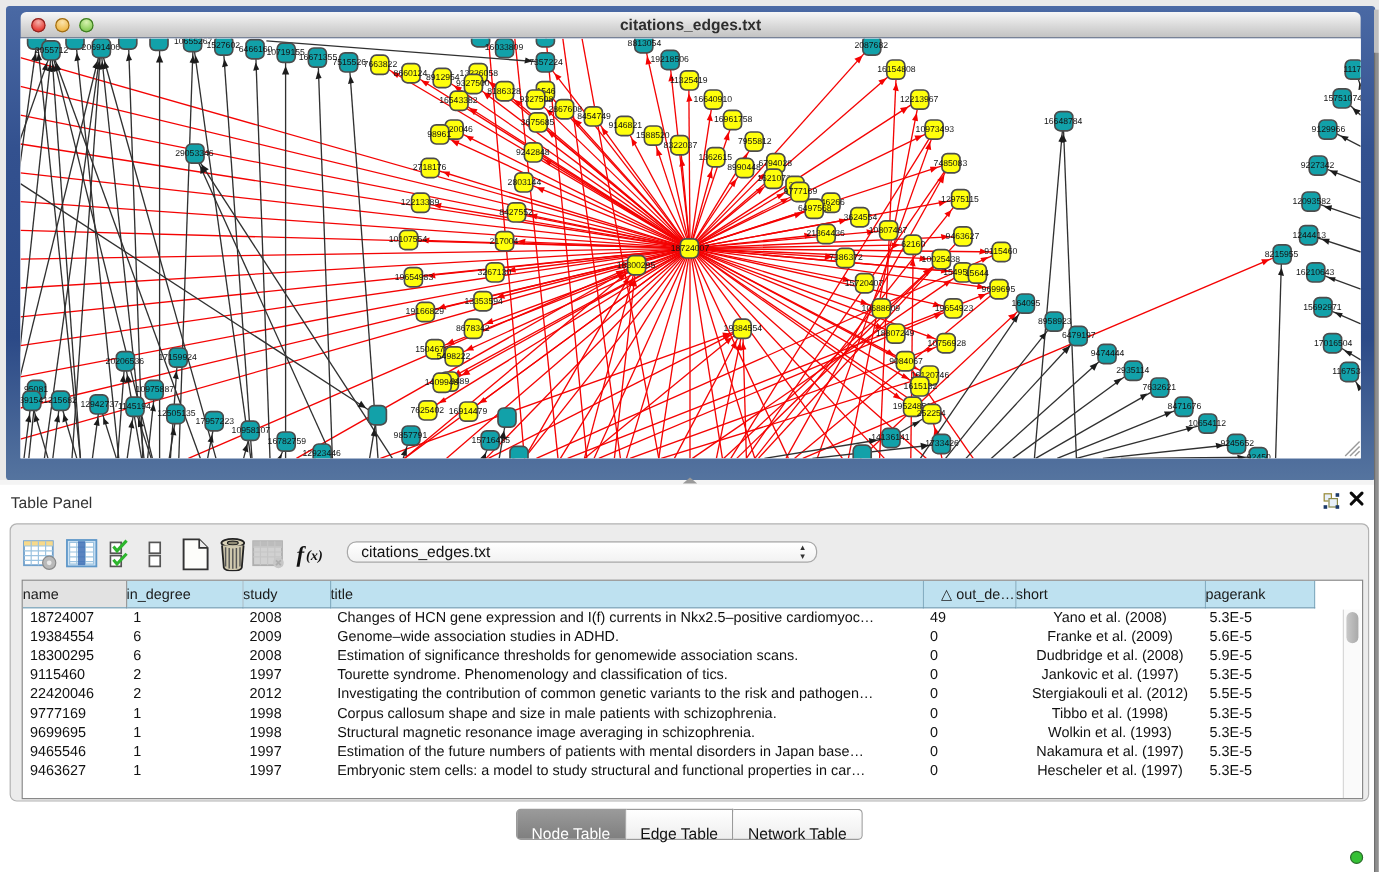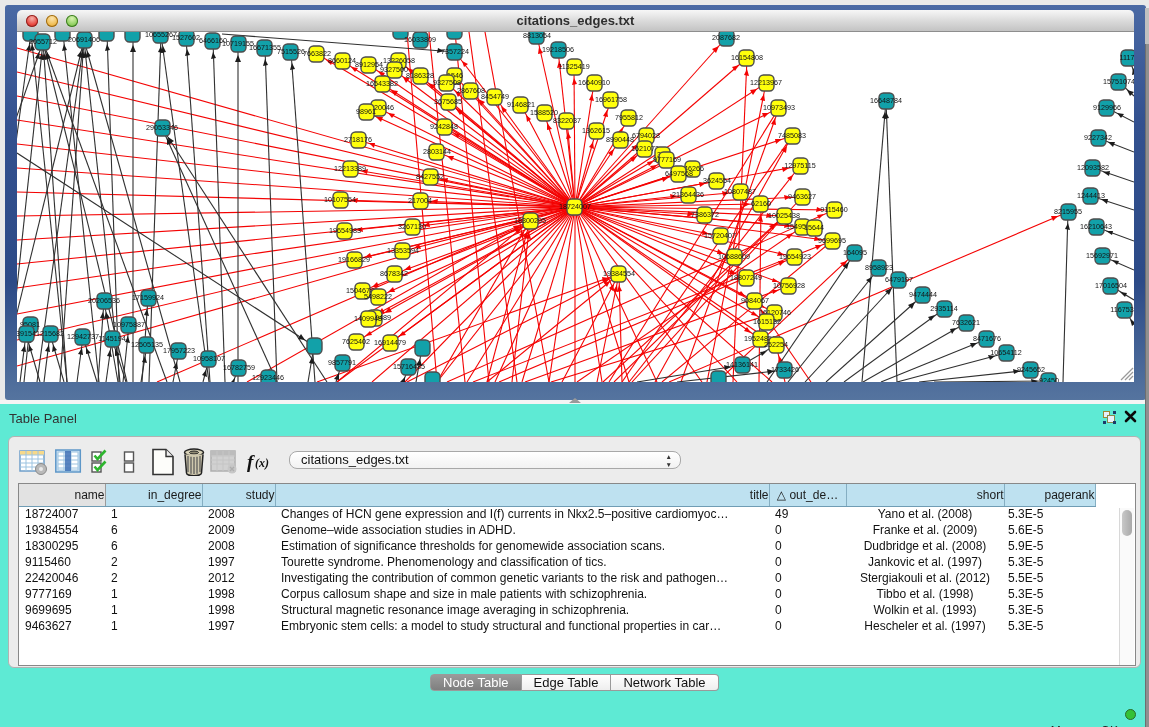--- a/index.html
+++ b/index.html
@@ -9,53 +9,53 @@
 #titlebar .t{position:absolute;left:0;right:0;top:3px;text-align:center;font-size:13px;font-weight:600;color:#2e2e2e}
 .tl{position:absolute;top:15px;width:12px;height:12px;border-radius:50%}
 #tl1{left:26px;background:radial-gradient(circle at 50% 30%,#f4b0aa,#e8463e 60%,#b02e28);box-shadow:inset 0 0 0 1px #8f2320}
 #tl2{left:46px;background:radial-gradient(circle at 50% 30%,#fbe3ac,#f0bd52 60%,#c4861f);box-shadow:inset 0 0 0 1px #9c6a14}
 #tl3{left:66px;background:radial-gradient(circle at 50% 30%,#d8f2b0,#8fd060 60%,#5fa231);box-shadow:inset 0 0 0 1px #3c7a22}
 #canvas{position:absolute;left:17px;top:32px;width:1117px;height:350px;background:#fff;overflow:hidden}
 
 #rstrip{position:absolute;right:0;top:8px;width:4px;height:719px;background:#c0c0c0}
 #rstrip .d{position:absolute;top:36px;left:0;width:100%;height:683px;background:#8f8f8f;border-left:1px solid #6e6e6e}
 
-#panel{position:absolute;left:0;top:400px;width:1149px;height:327px;background:#5eead4}
+#panel{position:absolute;left:0;top:400px;width:1149px;height:327px;background:#ffffff}
 #pstrip{position:absolute;left:0;top:0;width:1149px;height:4px;background:#f4f4f4}
 #ptitle{position:absolute;left:9px;top:11px;font-size:13px;color:#333}
 #pcaret{position:absolute;left:569px;top:-2px;width:0;height:0;border-left:6px solid transparent;border-right:6px solid transparent;border-bottom:5px solid #9a9a9a}
 #flicon{position:absolute;left:1103px;top:11px;width:13px;height:13px}
 #flicon .sq{position:absolute;border:1.5px solid #9a8a33;background:#e8f0fa}
 #flicon .s1{left:0;top:0;width:7px;height:7px}
 #flicon .s2{left:4px;top:4px;width:8px;height:8px;border-color:#8a8a4a}
 #flicon .dt{position:absolute;width:2.5px;height:2.5px;background:#1c3a6a}
 #closex{position:absolute;left:1124px;top:9px;width:13px;height:13px}
 #container{position:absolute;left:8px;top:36px;width:1133px;height:232px;background:#ececec;border:1px solid #b2b2b2;border-radius:6px}
 
 #toolbar{position:absolute;left:6px;top:6px;height:34px;width:1100px}
 .ticon{position:absolute;top:5px}
 #dropdown{position:absolute;left:280px;top:14px;width:392px;height:18px;background:linear-gradient(#fff,#f2f2f2);border:1px solid #a8a8a8;border-radius:8px;font-size:13px;color:#111;line-height:16px;padding-left:11px}
 #dd-ar{position:absolute;right:8px;top:1px;font-size:6.5px;color:#333;line-height:8px;text-align:center}
 
 #tbl{position:absolute;left:9px;top:46px;width:1118px;height:183px;background:#fff;border:1px solid #888;overflow:hidden}
 table{border-collapse:collapse;table-layout:fixed;width:1076px;font-size:12px}
-th{height:22px;font-weight:normal;color:#1a1a1a;background:#bee1f0;border-right:1px solid #85aec2;border-bottom:1px solid #6f9cb4;text-align:right;overflow:hidden;white-space:nowrap}
+th{height:22px;font-weight:normal;color:#1a1a1a;background:#bee1f0;border-right:1px solid #85aec2;border-bottom:1px solid #6f9cb4;text-align:left;overflow:hidden;white-space:nowrap}
 th.g{background:#e2e2e2;border-right:1px solid #9a9a9a}
 td{height:16px;color:#111;overflow:hidden;white-space:nowrap;padding:0}
 td.c0{padding-left:6px}
 td.c1{padding-left:6px}td.c2{padding-left:6px}td.c3{padding-left:6px}
 td.c4{padding-left:6px}td.c5{text-align:center}td.c6{padding-left:4px}
 col.w0{width:86px}col.w1{width:97px}col.w2{width:73px}col.w3{width:494px}
 col.w4{width:77px}col.w5{width:158px}col.w6{width:91px}
 
 #vsb{position:absolute;right:1px;top:24px;width:15px;height:157px;background:#fafafa;border-left:1px solid #d8d8d8}
 #vsb .th{position:absolute;left:2px;top:2px;width:10px;height:26px;background:linear-gradient(90deg,#c8c8c8,#a9a9a9);border-radius:6px}
 
 #tabs{position:absolute;left:430px;top:274px;height:17px;display:flex;font-size:13px}
-.tab{height:17px;line-height:16px;padding:0 12px;background:linear-gradient(#fff,#eee);border:1px solid #9a9a9a;border-left:none;color:#111}
+.tab{height:17px;line-height:16px;padding:12px 12px;background:linear-gradient(#fff,#eee);border:1px solid #9a9a9a;border-left:none;color:#111}
 .tab.first{border-left:1px solid #9a9a9a;border-radius:4px 0 0 4px}
 .tab.last{border-radius:0 4px 4px 0}
 .tab.sel{background:linear-gradient(#9a9a9a,#7f7f7f);color:#fff}
 #mem{position:absolute;right:31px;top:324px;font-size:12px;color:#222}
 #memdot{position:absolute;right:13px;top:309px;width:11px;height:11px;border-radius:50%;background:#35c135;border:1px solid #2a6a2a}
 </style></head><body>
 <div id="page">
   <div id="frame"></div>
   <div id="titlebar">
       <span class="t">citations_edges.txt</span>
@@ -814,21 +814,21 @@
               <col class="w4">
               <col class="w5">
               <col class="w6">
             </colgroup>
           <tbody>
               <tr>
                 <th class="g">name</th>
                 <th>in_degree</th>
                 <th>study</th>
                 <th>title</th>
-                <th style="text-align:center">△ out_de…</th>
+                <th style="text-align:right">△ out_de…</th>
                 <th>short</th>
                 <th>pagerank</th>
               </tr>
           <tr>
                 <td class="c0">18724007</td>
                 <td class="c1">1</td>
                 <td class="c2">2008</td>
                 <td class="c3">Changes of HCN gene expression and I(f) currents in Nkx2.5–positive cardiomyoc…</td>
                 <td class="c4">49</td>
                 <td class="c5">Yano et al. (2008)</td>
@@ -882,20 +882,29 @@
 <tr>
                 <td class="c0">9699695</td>
                 <td class="c1">1</td>
                 <td class="c2">1998</td>
                 <td class="c3">Structural magnetic resonance image averaging in schizophrenia.</td>
                 <td class="c4">0</td>
                 <td class="c5">Wolkin et al. (1993)</td>
                 <td class="c6">5.3E-5</td>
               </tr>
 <tr>
+                <td class="c0">9465546</td>
+                <td class="c1">1</td>
+                <td class="c2">1997</td>
+                <td class="c3">Estimation of the future numbers of patients with mental disorders in Japan base…</td>
+                <td class="c4">0</td>
+                <td class="c5">Nakamura et al. (1997)</td>
+                <td class="c6">5.3E-5</td>
+              </tr>
+<tr>
                 <td class="c0">9463627</td>
                 <td class="c1">1</td>
                 <td class="c2">1997</td>
                 <td class="c3">Embryonic stem cells: a model to study structural and functional properties in car…</td>
                 <td class="c4">0</td>
                 <td class="c5">Hescheler et al. (1997)</td>
                 <td class="c6">5.3E-5</td>
               </tr>
         </tbody>
           </table>

